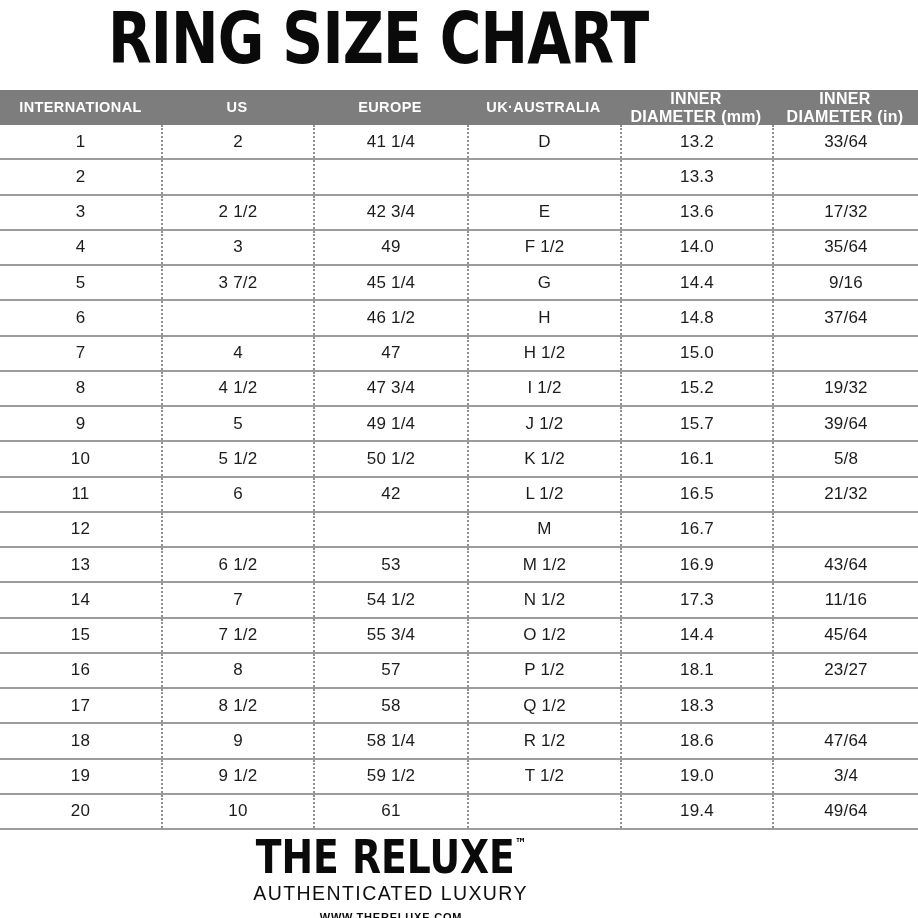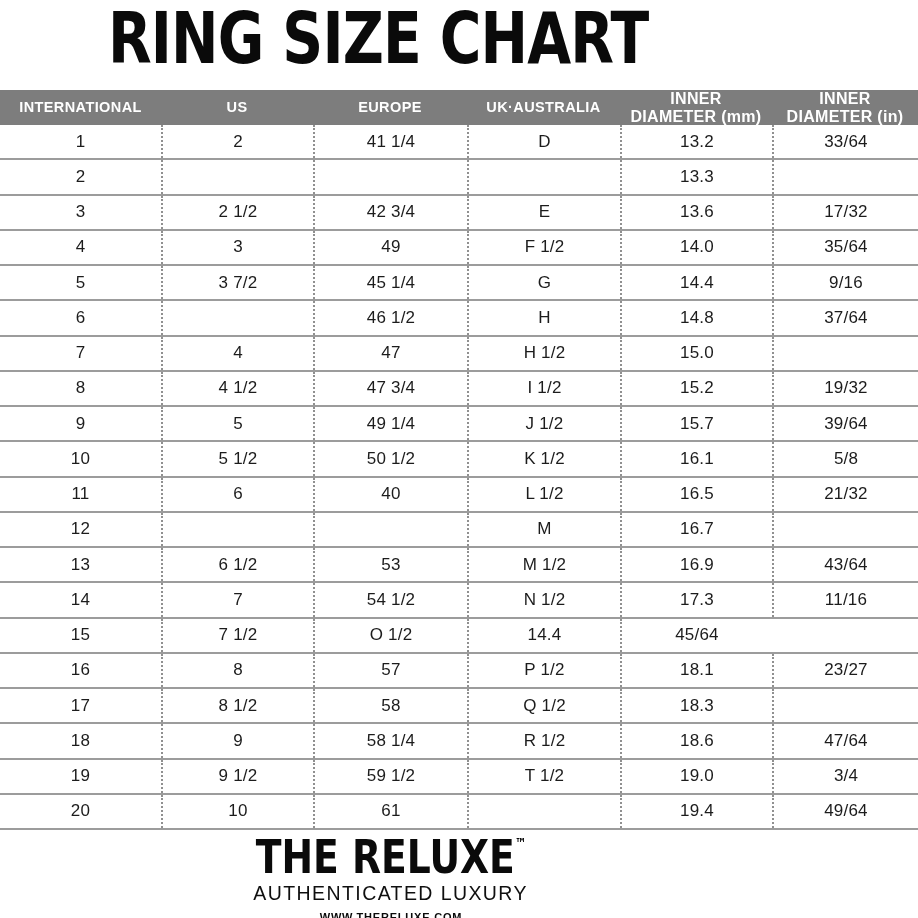--- a/index.html
+++ b/index.html
@@ -215,21 +215,21 @@
           <div class="td">10</div>
           <div class="td">5 1/2</div>
           <div class="td">50 1/2</div>
           <div class="td">K 1/2</div>
           <div class="td">16.1</div>
           <div class="td">5/8</div>
         </div>
         <div class="tr">
           <div class="td">11</div>
           <div class="td">6</div>
-          <div class="td">40</div>
+          <div class="td">42</div>
           <div class="td">L 1/2</div>
           <div class="td">16.5</div>
           <div class="td">21/32</div>
         </div>
         <div class="tr">
           <div class="td">12</div>
           <div class="td"></div>
           <div class="td"></div>
           <div class="td">M</div>
           <div class="td">16.7</div>
@@ -247,20 +247,21 @@
           <div class="td">14</div>
           <div class="td">7</div>
           <div class="td">54 1/2</div>
           <div class="td">N 1/2</div>
           <div class="td">17.3</div>
           <div class="td">11/16</div>
         </div>
         <div class="tr">
           <div class="td">15</div>
           <div class="td">7 1/2</div>
+          <div class="td">55 3/4</div>
           <div class="td">O 1/2</div>
           <div class="td">14.4</div>
           <div class="td">45/64</div>
         </div>
         <div class="tr">
           <div class="td">16</div>
           <div class="td">8</div>
           <div class="td">57</div>
           <div class="td">P 1/2</div>
           <div class="td">18.1</div>

